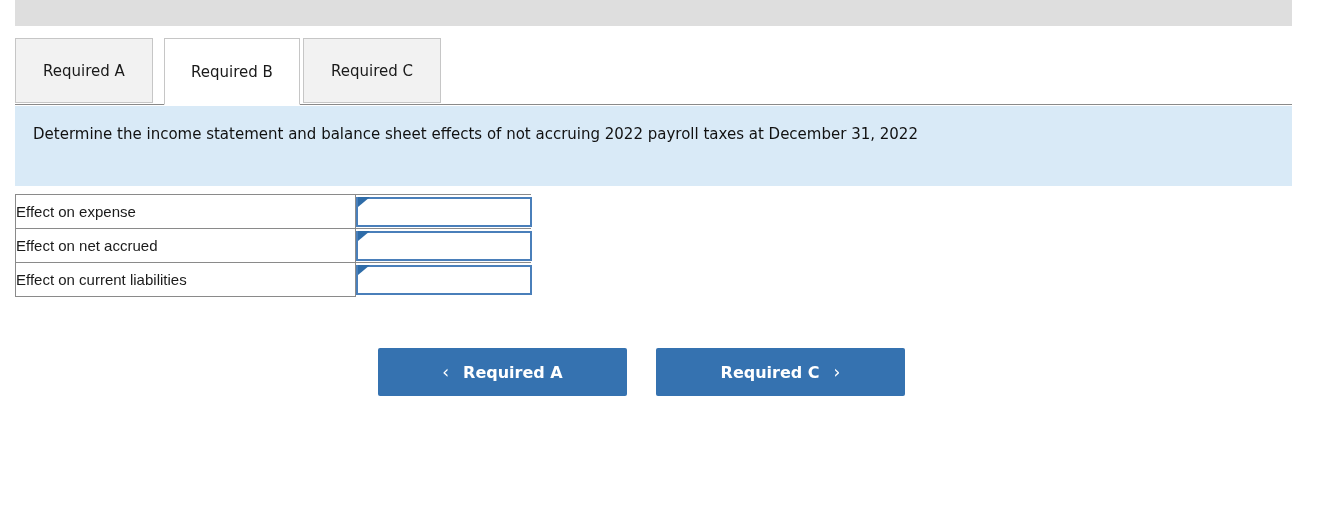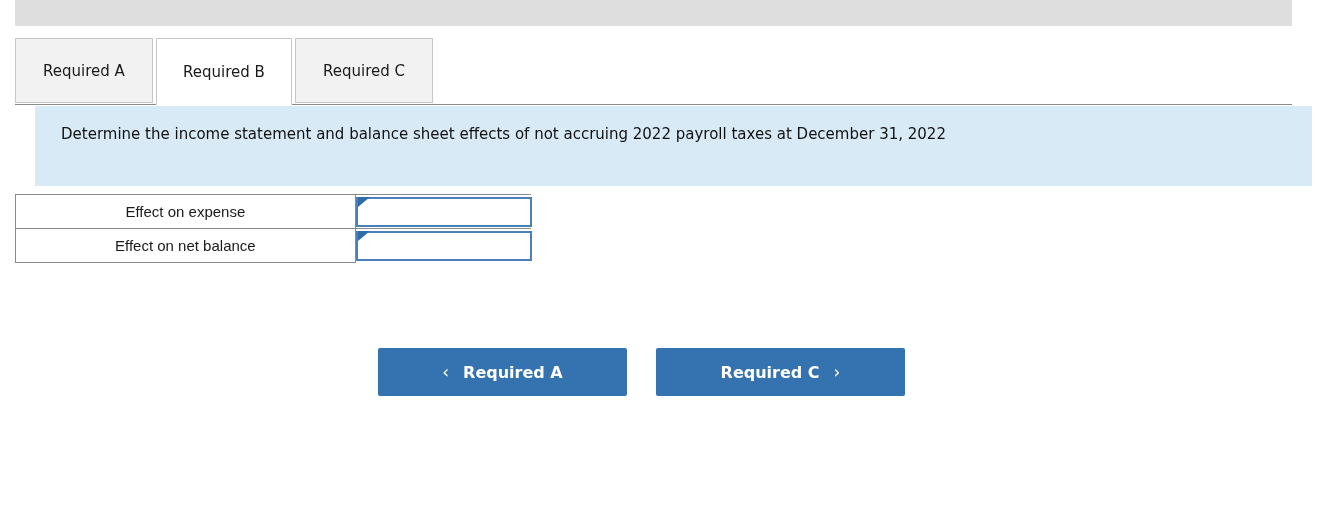--- a/index.html
+++ b/index.html
@@ -49,21 +49,21 @@
     margin-right: 3px;
     position: relative;
   }
   .tab.active {
     background: #ffffff;
     height: 67px;
     border-bottom: 1px solid #ffffff;
     z-index: 3;
   }
   .tab-0 { width: 138px; }
-  .tab-1 { width: 136px; }
+  .tab-1 { width: 136px; margin-left: 8px; }
   .tab-2 { width: 138px; }
 
   
   .tab-rule {
     position: absolute;
     left: 15px;
     top: 104px;
     width: 1277px;
     height: 1px;
     background: #8a8a8a;
@@ -71,22 +71,21 @@
 
   
   .banner {
     position: absolute;
     left: 15px;
     top: 106px;
     width: 1277px;
     height: 80px;
     background: #d9eaf7;
     box-sizing: border-box;
-    padding: 16px 18px 0 26px;
-    margin-left: 20px;
+    padding: 16px 18px 0 18px;
   }
   .banner-line {
     font-family: "DejaVu Sans", sans-serif;
     font-size: 15px;
     line-height: 25px;
     color: #111111;
     white-space: nowrap;
   }
 
   
@@ -104,21 +103,20 @@
   .label-cell {
     width: 340px;
     height: 34px;
     box-sizing: border-box;
     border: 1px solid #8a8a8a;
     font-family: "Liberation Sans", sans-serif;
     font-size: 15px;
     color: #1a1a1a;
     padding-left: 9px;
     background: #ffffff;
-    text-align: center;
   }
   .input-cell {
     width: 176px;
     height: 34px;
     box-sizing: border-box;
     border-top: 1px solid #8a8a8a;
     position: relative;
     background: #ffffff;
   }
   .dropdown-box {
@@ -199,21 +197,28 @@
 <table class="answer-table">
   <tbody>
     <tr>
       <td class="label-cell">Effect on expense</td>
       <td class="input-cell">
         <div class="dropdown-box"></div>
         <span class="cell-marker"></span>
       </td>
     </tr>
     <tr>
-      <td class="label-cell">Effect on net balance</td>
+      <td class="label-cell">Effect on net accrued</td>
+      <td class="input-cell">
+        <div class="dropdown-box"></div>
+        <span class="cell-marker"></span>
+      </td>
+    </tr>
+    <tr>
+      <td class="label-cell">Effect on current liabilities</td>
       <td class="input-cell">
         <div class="dropdown-box"></div>
         <span class="cell-marker"></span>
       </td>
     </tr>
   </tbody>
 </table>
 
 <div class="nav-buttons">
   <button class="nav-btn nav-btn-prev">

